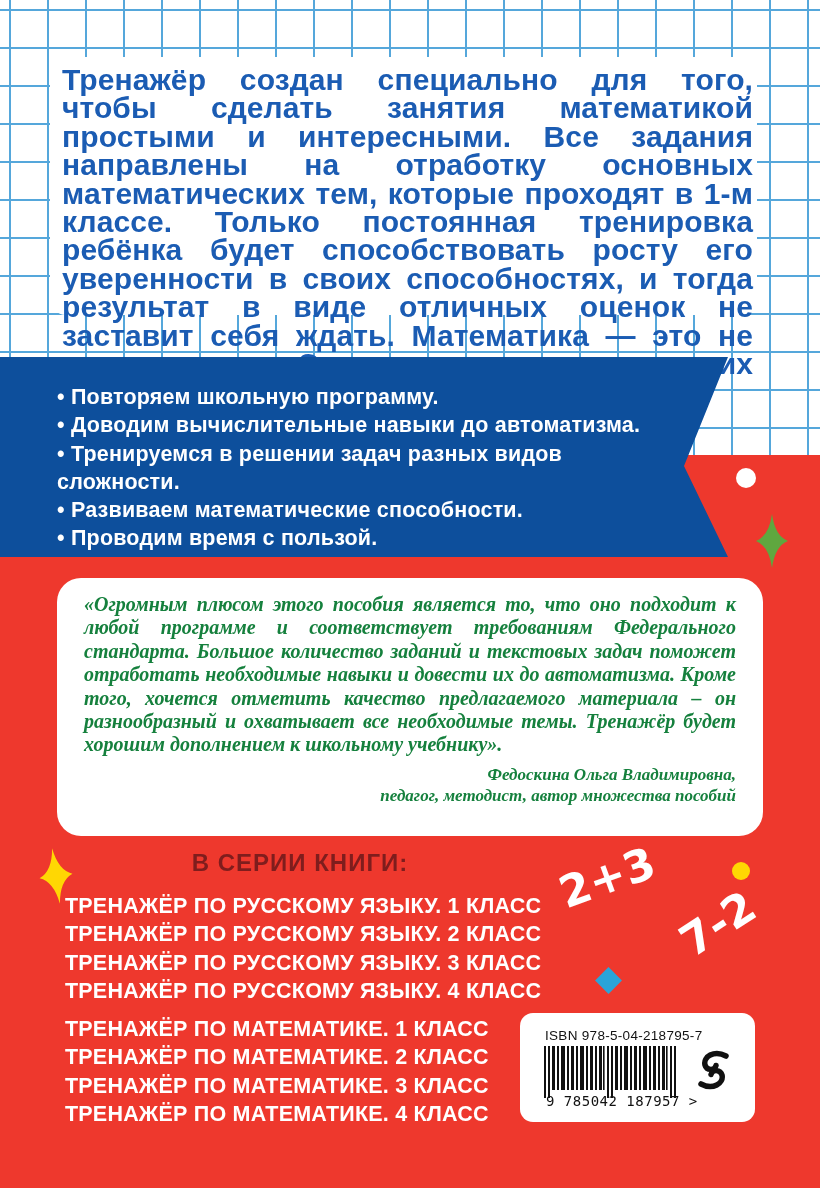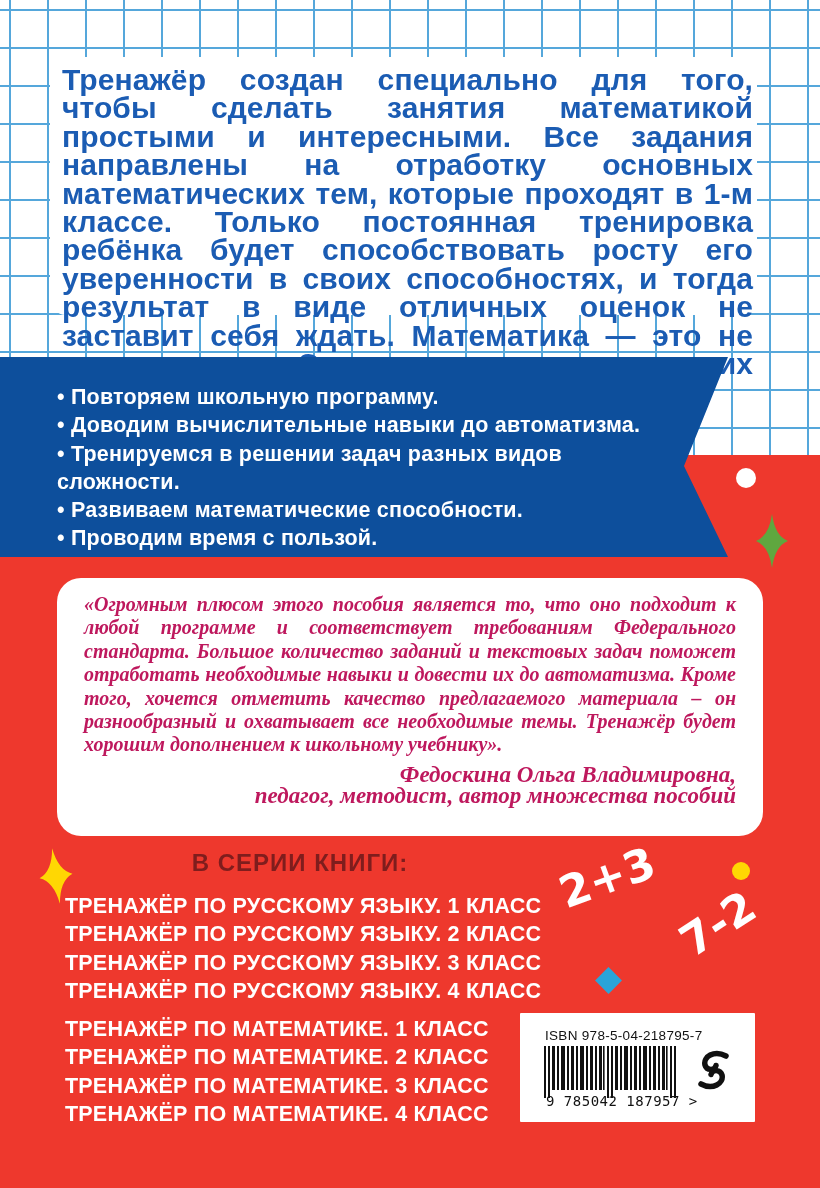--- a/index.html
+++ b/index.html
@@ -47,29 +47,29 @@
   .features-list li {
     font-size:21.5px; line-height:28.3px; font-weight:bold; color:#ffffff;
     letter-spacing:0.2px;
   }
   .features-list li::before { content:"• "; }
   
   .review-card {
     position:absolute; left:57px; top:578px; width:706px; height:258px;
     background:#ffffff; border-radius:24px;
     padding:15px 27px 12px 27px;
-    font-family:"Liberation Serif", serif; color:#be185d;
+    font-family:"Liberation Serif", serif; color:#15803d;
   }
   .review-quote {
     font-style:italic; font-size:20px; line-height:23.4px;
     text-align:justify; font-weight:bold;
   }
   .review-byline {
     margin-top:7px; text-align:right; font-style:italic; font-weight:bold;
-    font-size:23px; line-height:21px;
+    font-size:17px; line-height:21px;
   }
   
   .series-heading {
     position:absolute; left:65px; top:849px; width:470px;
     text-align:center; font-size:24px; font-weight:bold; color:#7f1d1d;
     letter-spacing:1px;
   }
   .series-list { position:absolute; left:65px; list-style:none; }
   .series-list.g1 { top:892px; }
   .series-list.g2 { top:1015px; }
@@ -95,21 +95,21 @@
   .sparkle.yellow { left:38px; top:848px; transform:rotate(-8deg); }
   .doodle {
     position:absolute; color:#ffffff; font-weight:bold; font-size:44px;
     font-family:"DejaVu Sans", sans-serif; white-space:nowrap;
   }
   .doodle.e1 { left:558px; top:852px; transform:rotate(-20deg); }
   .doodle.e2 { left:678px; top:898px; transform:rotate(-33deg); }
   
   .barcode-box {
     position:absolute; left:520px; top:1013px; width:235px; height:109px;
-    background:#ffffff; border-radius:1px;
+    background:#ffffff; border-radius:13px;
   }
   .isbn-label {
     position:absolute; left:25px; top:15px; font-size:13.5px; color:#111111;
     letter-spacing:0.3px;
   }
   .bars { position:absolute; left:24px; top:33px; }
   .barcode-digits {
     position:absolute; left:26px; top:80px; width:170px;
     font-family:"DejaVu Sans Mono", monospace; font-size:14px; color:#111111;
     letter-spacing:0.5px; white-space:nowrap;

